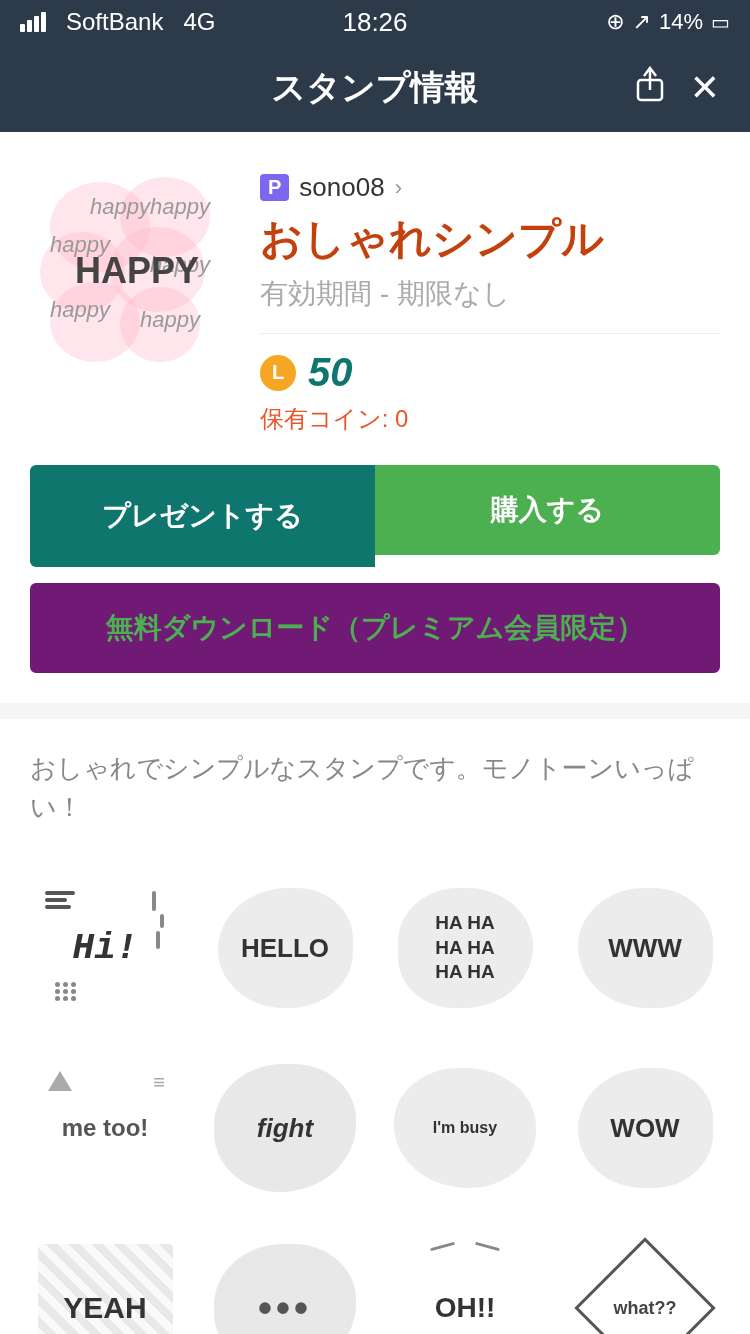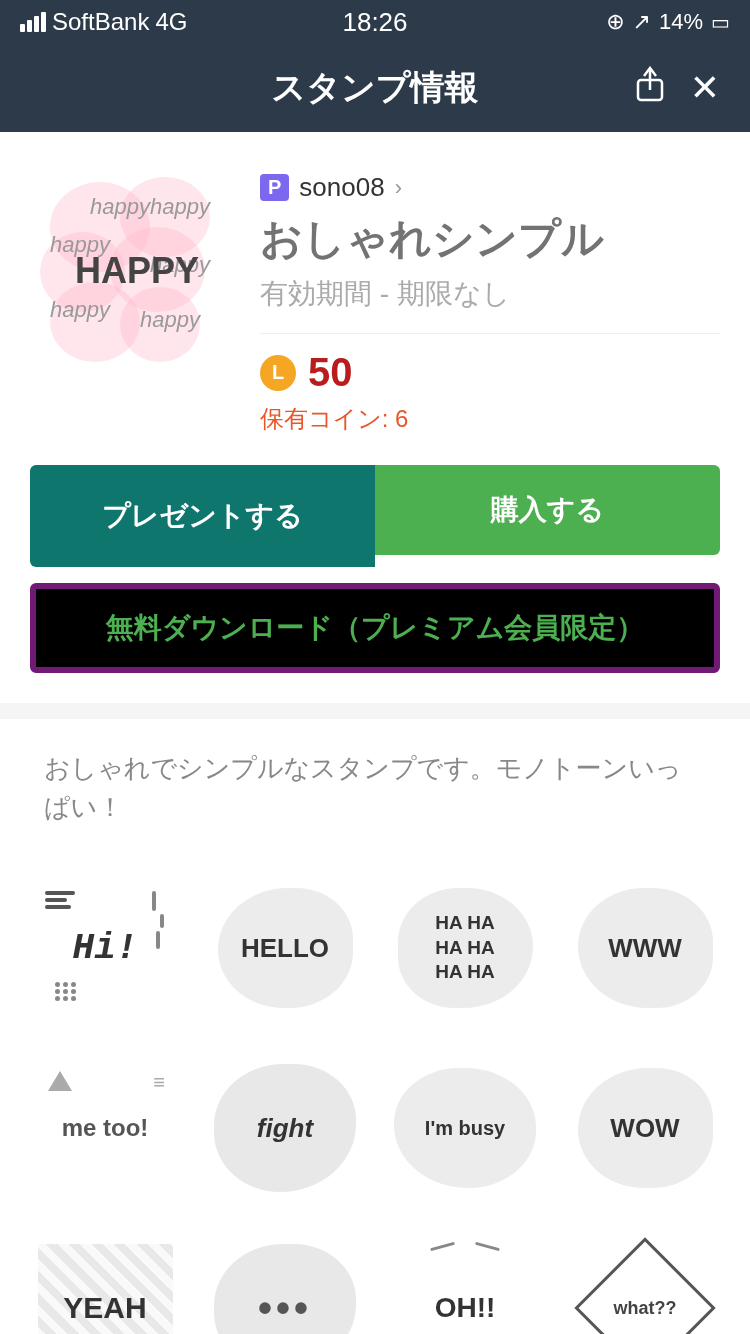--- a/index.html
+++ b/index.html
@@ -17,21 +17,21 @@
       background: #2d3a4a;
       color: white;
       height: 44px;
       display: flex;
       align-items: center;
       justify-content: space-between;
       padding: 0 20px;
       font-size: 24px;
       font-weight: 500;
     }
-    .status-left { display: flex; align-items: center; gap: 6px; }
+    .status-left { display: flex; align-items: center; gap: 20px; }
     .status-center { position: absolute; left: 50%; transform: translateX(-50%); font-size: 26px; }
     .status-right { display: flex; align-items: center; gap: 8px; font-size: 22px; }
     .signal-bars { display: flex; align-items: flex-end; gap: 2px; }
     .signal-bar { background: white; width: 5px; border-radius: 1px; }
 
     
     .nav-bar {
       background: #2d3a4a;
       height: 88px;
       display: flex;
@@ -134,21 +134,21 @@
       color: #333;
       font-size: 26px;
     }
     .chevron-right {
       color: #999;
       font-size: 22px;
     }
     .product-title {
       font-size: 42px;
       font-weight: 700;
-      color: #737373;
+      color: #c2410c;
       margin-bottom: 8px;
     }
     .validity {
       color: #aaa;
       font-size: 28px;
       margin-bottom: 20px;
     }
     .divider {
       border: none;
       border-top: 1px solid #eee;
@@ -168,21 +168,22 @@
       display: flex;
       align-items: center;
       justify-content: center;
       color: white;
       font-size: 20px;
       font-weight: 700;
     }
     .price-amount {
       font-size: 40px;
       font-weight: 700;
-      color: #b91c1c;
+      color: #0f766e;
+      font-style: italic;
     }
     .owned-coins {
       color: #e8572a;
       font-size: 24px;
     }
 
     
     .button-row {
       display: flex;
       gap: 0;
@@ -205,35 +206,35 @@
       color: white;
       border: none;
       height: 90px;
       font-size: 28px;
       font-weight: 600;
       cursor: pointer;
       border-radius: 0 6px 6px 0;
     }
     .btn-free {
       width: 100%;
-      background: #000000;
+      background: #701a75;
       color: #4CAF50;
       border: 6px solid #701a75;
       height: 90px;
       font-size: 28px;
       font-weight: 600;
       cursor: pointer;
       border-radius: 6px;
       margin-top: 16px;
     }
 
     
     .description-section {
       background: white;
-      padding: 30px 44px 10px;
+      padding: 30px 30px 10px;
       margin-top: 16px;
     }
     .description-text {
       color: #888;
       font-size: 26px;
       line-height: 1.5;
       margin-bottom: 16px;
     }
     .preview-hint {
       color: #aaa;
@@ -436,21 +437,21 @@
         <span class="creator-name">sono08</span>
         <span class="chevron-right">›</span>
       </div>
       <div class="product-title">おしゃれシンプル</div>
       <div class="validity">有効期間 - 期限なし</div>
       <hr class="divider">
       <div class="price-row">
         <div class="coin-icon">L</div>
         <span class="price-amount">50</span>
       </div>
-      <div class="owned-coins">保有コイン: 6</div>
+      <div class="owned-coins">保有コイン: 0</div>
     </div>
   </div>
 
   
   <div class="button-row">
     <button class="btn-present">プレゼントする</button>
     <button class="btn-buy">購入する</button>
   </div>
   <button class="btn-free">無料ダウンロード（プレミアム会員限定）</button>
 </div>
@@ -527,21 +528,21 @@
     <div class="stamp-item">
       <div class="stamp-img">
         <div class="stamp-blob-lg" style="border-radius:50% 45% 55% 48%;"></div>
         <span class="stamp-text" style="font-size:26px;font-weight:900;font-style:italic;">fight</span>
       </div>
     </div>
 
     <div class="stamp-item">
       <div class="stamp-img">
         <div class="stamp-blob" style="border-radius:48% 52% 50% 55%;width:95%;"></div>
-        <span class="stamp-text" style="font-size:20px;font-weight:700;">I'm busy</span>
+        <span class="stamp-text" style="font-size:16px;font-weight:700;">I'm busy</span>
       </div>
     </div>
 
     <div class="stamp-item">
       <div class="stamp-img">
         <div class="stamp-blob" style="border-radius:55% 45% 48% 52%;"></div>
         <span class="stamp-text" style="font-size:26px;font-weight:900;">WOW</span>
       </div>
     </div>
 

